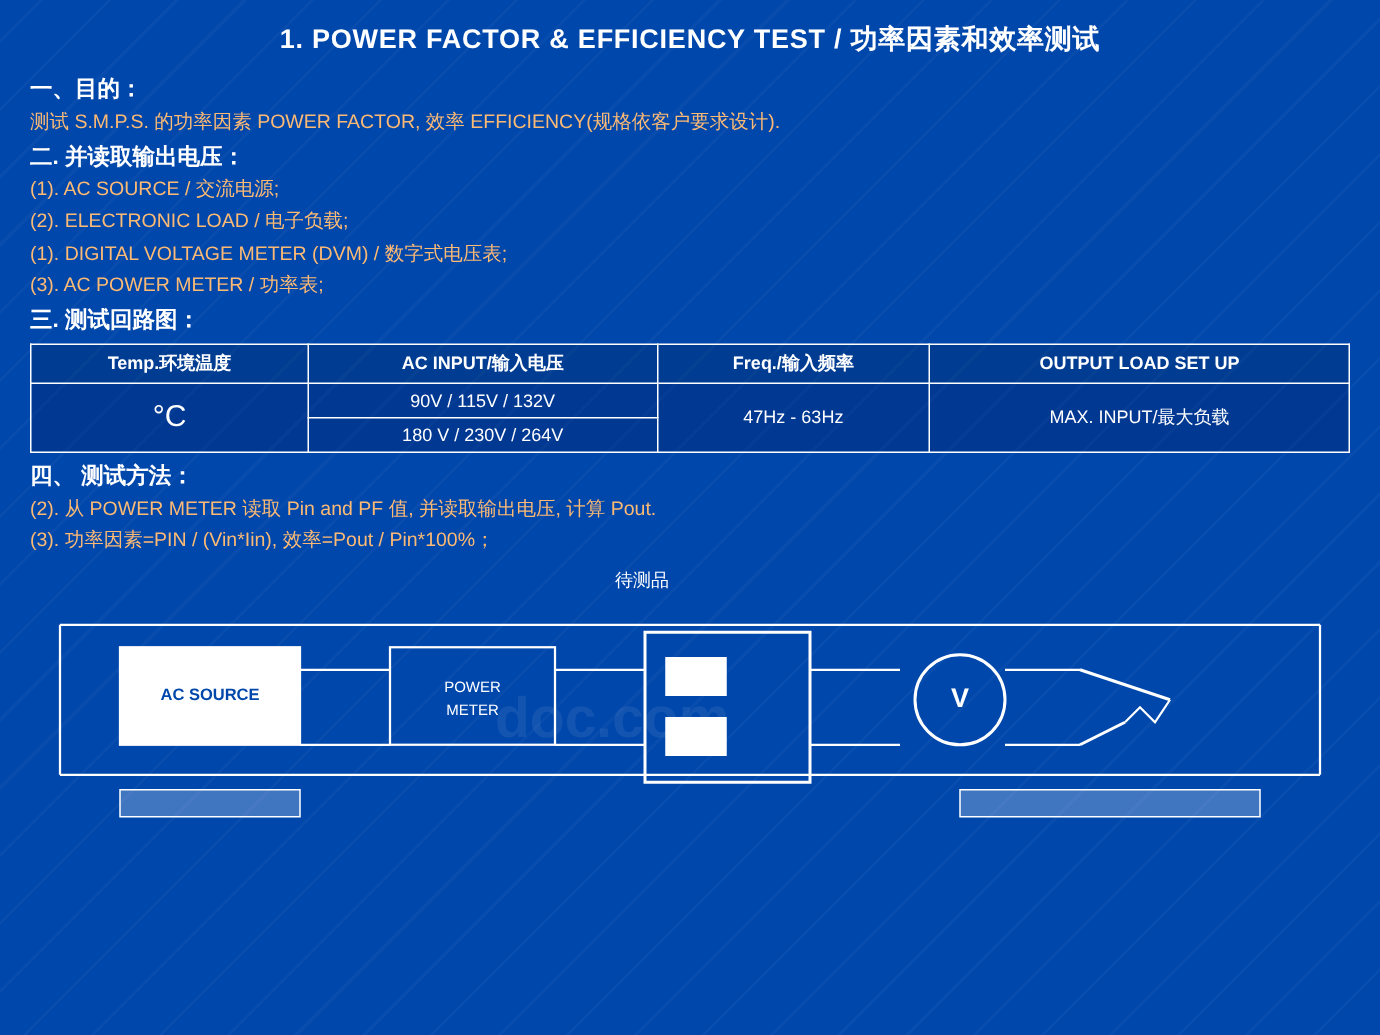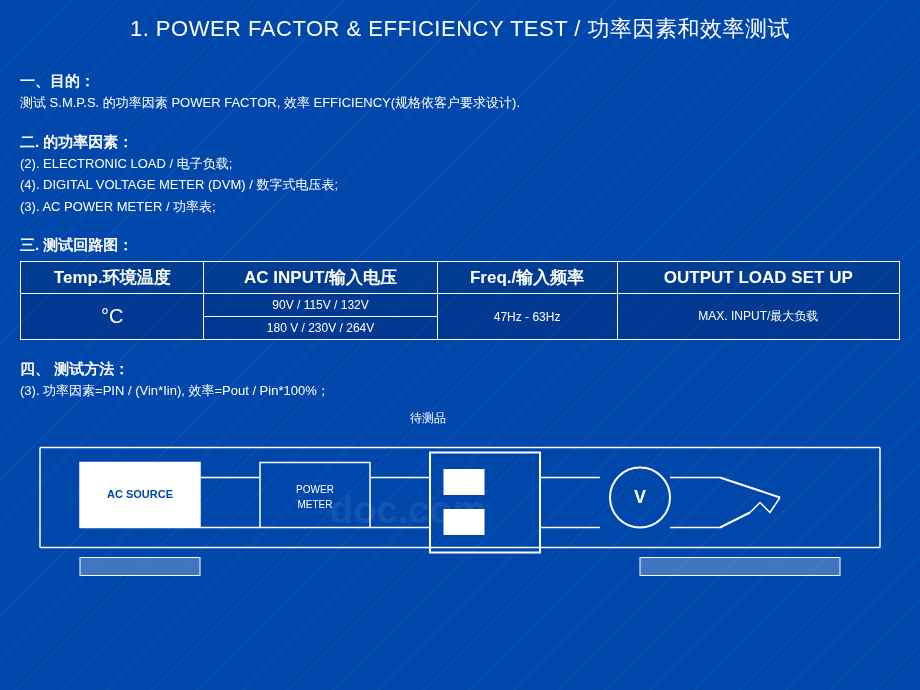--- a/index.html
+++ b/index.html
@@ -30,58 +30,58 @@
     }
 
     .content {
       position: relative;
       z-index: 1;
       padding: 8px 20px;
     }
 
     .main-title {
       text-align: center;
-      font-size: 22px;
-      font-weight: normal;
+      font-size: 18px;
+      font-weight: bold;
       color: white;
       padding: 6px 0 8px 0;
       letter-spacing: 0.5px;
     }
 
     .section-title {
       font-size: 15px;
       font-weight: bold;
-      margin: 20px 0 2px 0;
+      margin: 4px 0 2px 0;
       color: white;
     }
 
     .body-text {
       font-size: 13px;
       margin-bottom: 2px;
-      color: #ffffff;
+      color: #fdba74;
       line-height: 1.5;
     }
 
     
     .test-table {
       width: 100%;
       border-collapse: collapse;
       margin: 6px 0;
       font-size: 13px;
     }
     .test-table th, .test-table td {
       border: 1px solid white;
       padding: 4px 8px;
       text-align: center;
       color: white;
     }
     .test-table th {
       background-color: rgba(0,0,0,0.15);
       font-weight: bold;
-      font-size: 17px;
+      font-size: 12px;
     }
     .test-table td {
       background-color: rgba(0,0,50,0.2);
       font-size: 12px;
     }
 
     
     .circuit-area {
       position: relative;
       width: 100%;
@@ -105,23 +105,24 @@
 <div class="content">
 
   <div class="main-title">1.  POWER FACTOR &amp; EFFICIENCY TEST / 功率因素和效率测试</div>
 
   <div>
     <div class="section-title">一、目的：</div>
     <div class="body-text">测试 S.M.P.S. 的功率因素 POWER FACTOR, 效率 EFFICIENCY(规格依客户要求设计).</div>
   </div>
 
   <div>
-    <div class="section-title">二. 的功率因素：</div>
+    <div class="section-title">二. 并读取输出电压：</div>
+    <div class="body-text">(1). AC SOURCE / 交流电源;</div>
     <div class="body-text">(2). ELECTRONIC LOAD / 电子负载;</div>
-    <div class="body-text">(4). DIGITAL VOLTAGE METER (DVM) / 数字式电压表;</div>
+    <div class="body-text">(1). DIGITAL VOLTAGE METER (DVM) / 数字式电压表;</div>
     <div class="body-text">(3). AC POWER METER / 功率表;</div>
   </div>
 
   <div>
     <div class="section-title">三. 测试回路图：</div>
     <table class="test-table">
       <thead>
         <tr>
           <th>Temp.环境温度</th>
           <th>AC INPUT/输入电压</th>
@@ -138,20 +139,21 @@
         </tr>
         <tr>
           <td>180 V / 230V / 264V</td>
         </tr>
       </tbody>
     </table>
   </div>
 
   <div class="methods-section">
     <div class="section-title">四、 测试方法：</div>
+    <div class="body-text">(2). 从 POWER METER 读取 Pin and PF 值, 并读取输出电压, 计算 Pout.</div>
     <div class="body-text">(3). 功率因素=PIN / (Vin*Iin), 效率=Pout / Pin*100%；</div>
   </div>
 
   <div>
     <div class="circuit-area">
       <svg class="circuit-svg" viewBox="0 0 880 170" xmlns="http://www.w3.org/2000/svg">
 
         <text x="390" y="14" fill="white" font-size="12" font-family="Arial">待测品</text>
 
         <line x1="20" y1="40" x2="860" y2="40" stroke="white" stroke-width="1.5"></line>

